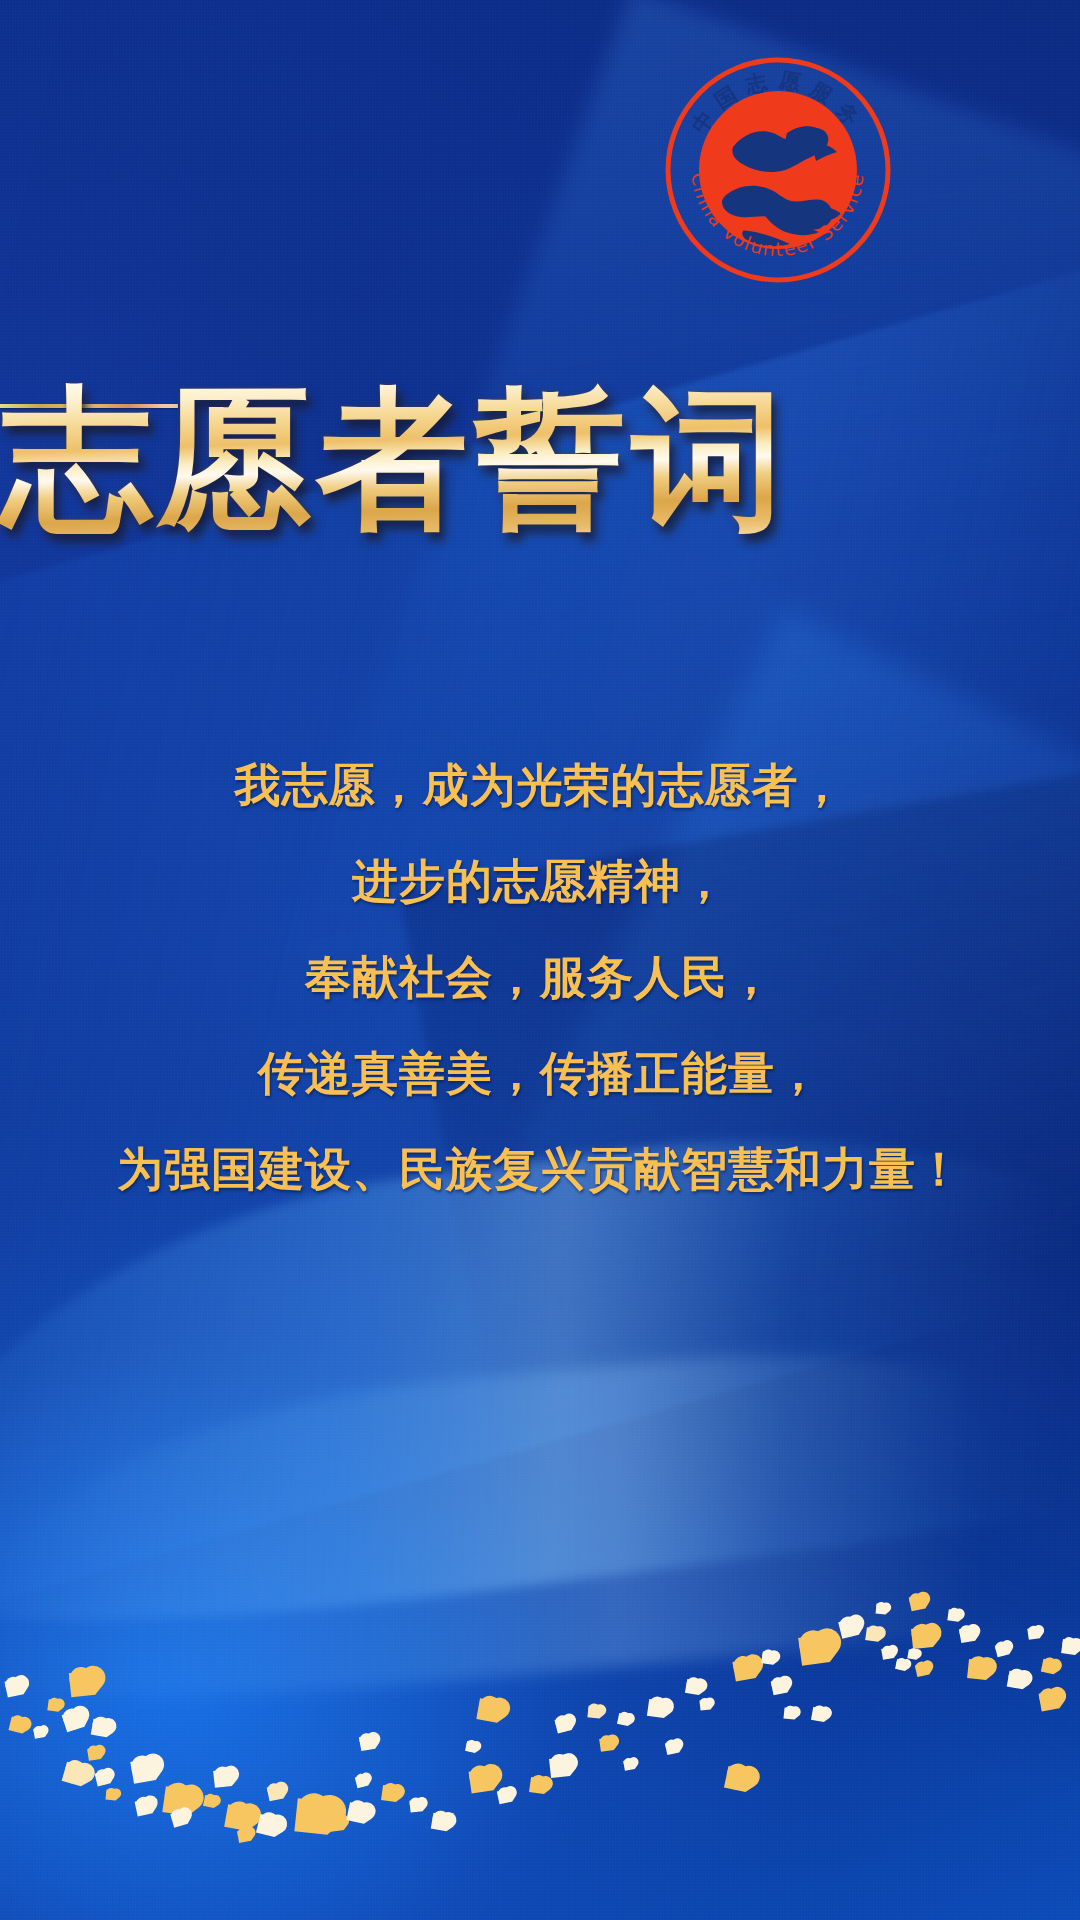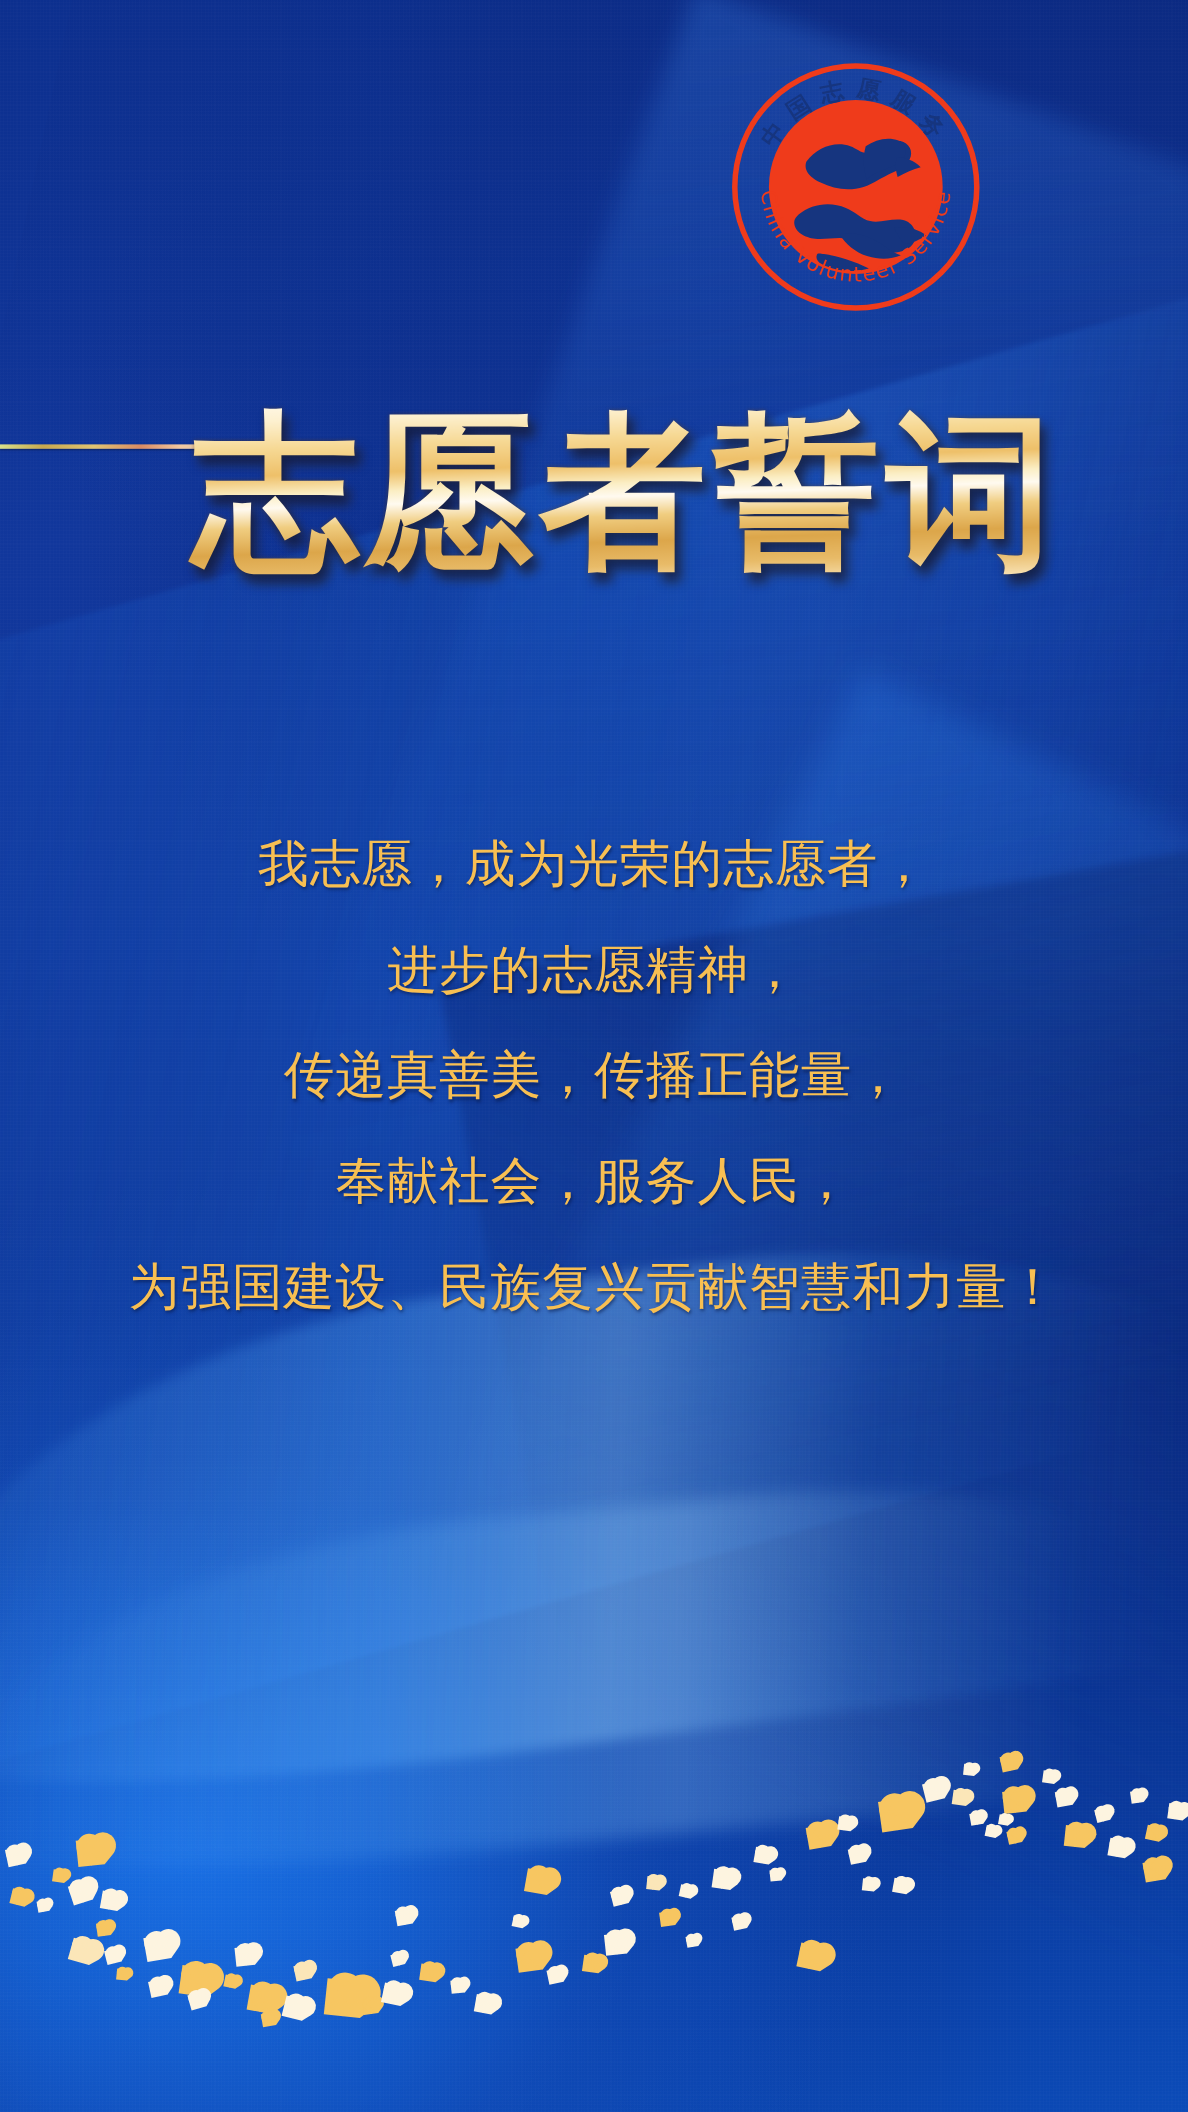--- a/index.html
+++ b/index.html
@@ -100,22 +100,22 @@
   
   #gold-rule {
     position:absolute; top:404px; left:0;
     width:178px; height:4px;
     background:linear-gradient(90deg,#d8e08a 0%, #c8a84e 22%, #e0c472 48%, #d98b63 72%, #f2c9a0 92%, #e8c9a8 100%);
     box-shadow:0 1px 2px rgba(0,0,0,.35);
   }
 
   
   #title {
-    position:absolute; top:366px; left:0; width:964px;
-    text-align:right;
+    position:absolute; top:378px; left:0; width:964px;
+    text-align:left;
     font-size:152px;
     font-weight:bold;
     line-height:1.08;
     letter-spacing:6px;
     font-family:"DejaVu Sans","Liberation Sans",sans-serif;
     background:linear-gradient(178deg,
        #fffdf4 0%,
        #fdf0cf 13%,
        #f6d893 26%,
        #eec069 38%,
@@ -135,21 +135,21 @@
   }
 
   
   #oath {
     position:absolute; top:762px; left:0; width:1080px;
     text-align:center;
   }
   .oath-line {
     color:#f8bf52;
     font-size:46px;
-    font-weight:normal;
+    font-weight:bold;
     line-height:1;
     letter-spacing:1px;
     margin-bottom:50px;
     font-family:"DejaVu Sans","Liberation Sans",sans-serif;
     text-shadow:1px 2px 3px rgba(3,18,60,.55);
     white-space:nowrap;
   }
   .oath-line:last-child { margin-bottom:16px; }
 
   
@@ -213,22 +213,22 @@
     </svg>
   </div>
 
   <div id="gold-rule"></div>
 
   <div id="title">志愿者誓词</div>
 
   <div id="oath">
     <div class="oath-line">我志愿，成为光荣的志愿者，</div>
     <div class="oath-line">进步的志愿精神，</div>
+    <div class="oath-line">奉献社会，服务人民，</div>
     <div class="oath-line">传递真善美，传播正能量，</div>
-    <div class="oath-line">奉献社会，服务人民，</div>
     <div class="oath-line">为强国建设、民族复兴贡献智慧和力量！</div>
   </div>
 
   <div id="hearts">
       <div class="heart" style="left: 6px; top: 1680px; width: 16px; height: 16px; background: rgb(253, 244, 224); transform: rotate(-12deg);"></div>
       <div class="heart" style="left: 48px; top: 1700px; width: 11px; height: 11px; background: rgb(247, 198, 97); transform: rotate(8deg);"></div>
       <div class="heart" style="left: 70px; top: 1672px; width: 24px; height: 24px; background: rgb(247, 198, 97); transform: rotate(-6deg);"></div>
       <div class="heart" style="left: 10px; top: 1718px; width: 14px; height: 14px; background: rgb(247, 198, 97); transform: rotate(14deg);"></div>
       <div class="heart" style="left: 34px; top: 1728px; width: 10px; height: 10px; background: rgb(253, 244, 224); transform: rotate(-10deg);"></div>
       <div class="heart" style="left: 64px; top: 1712px; width: 18px; height: 18px; background: rgb(253, 244, 224); transform: rotate(-18deg);"></div>

